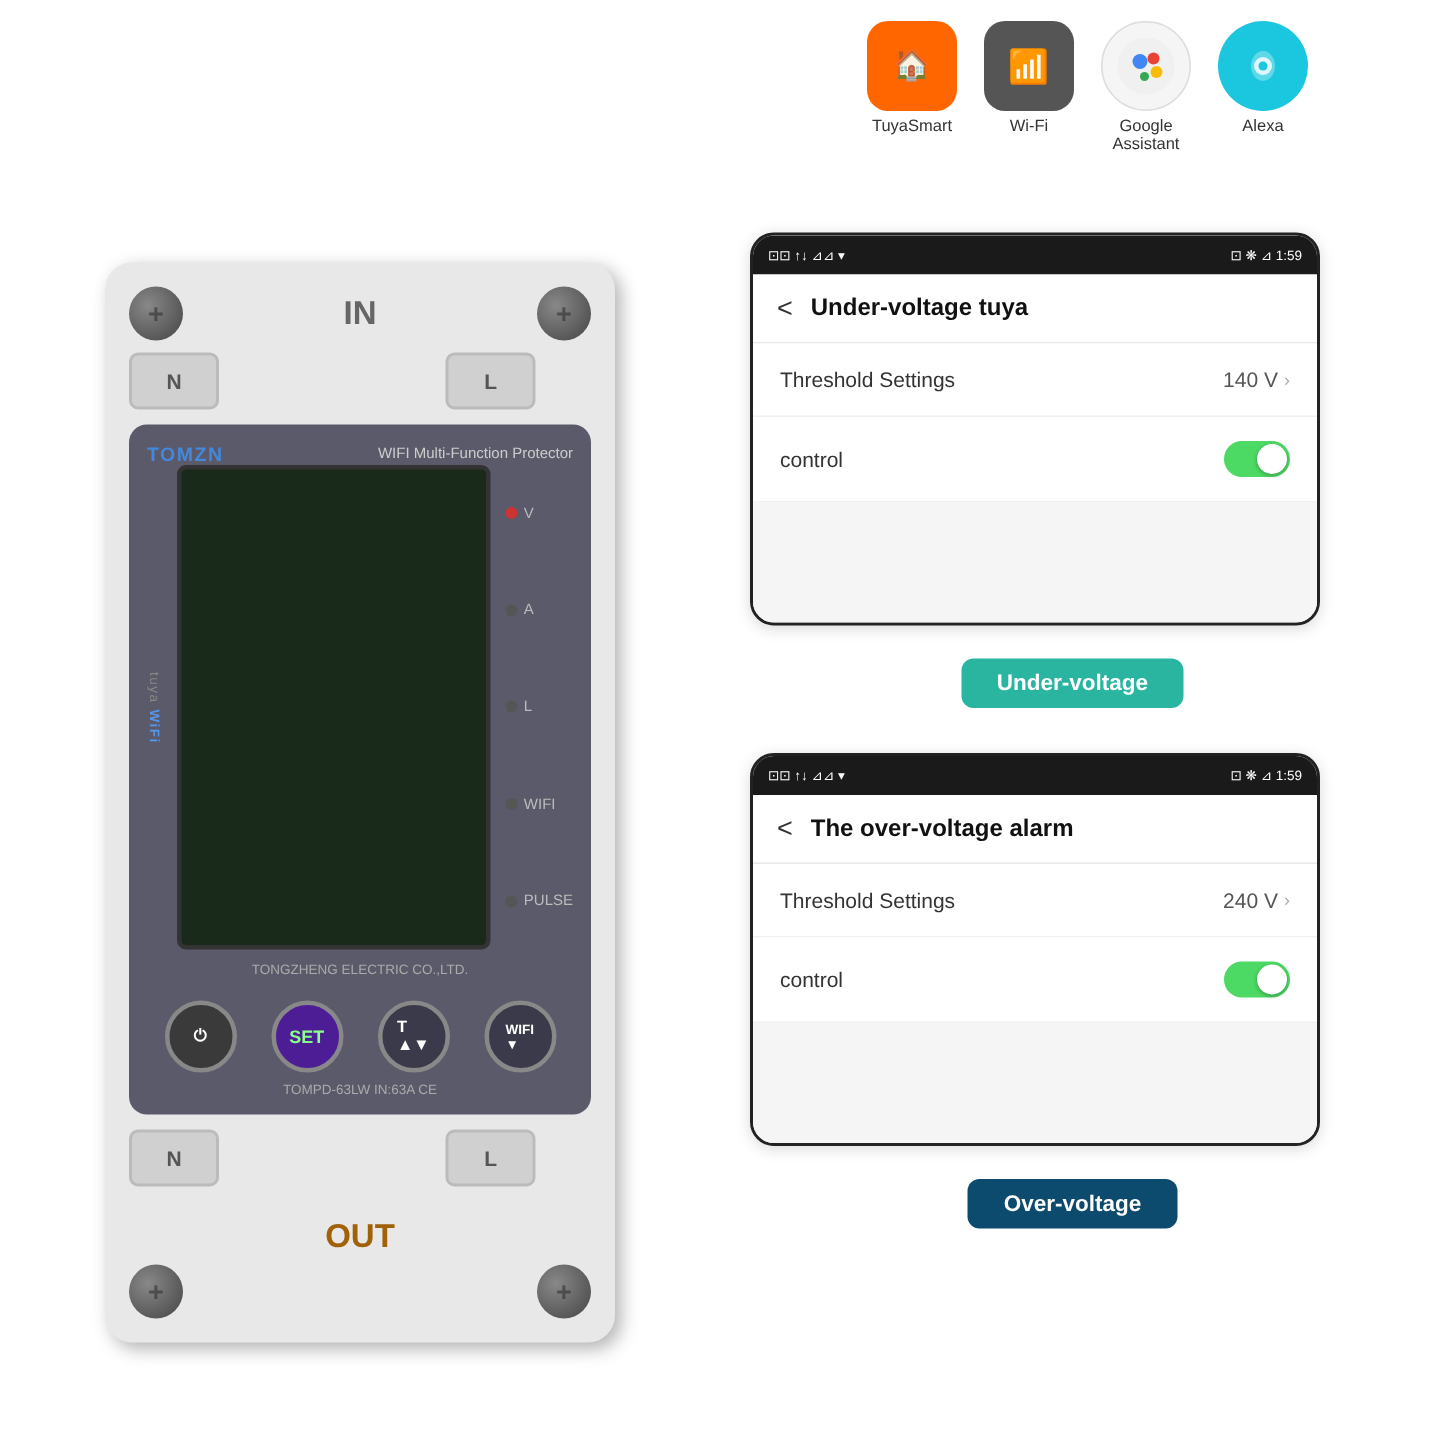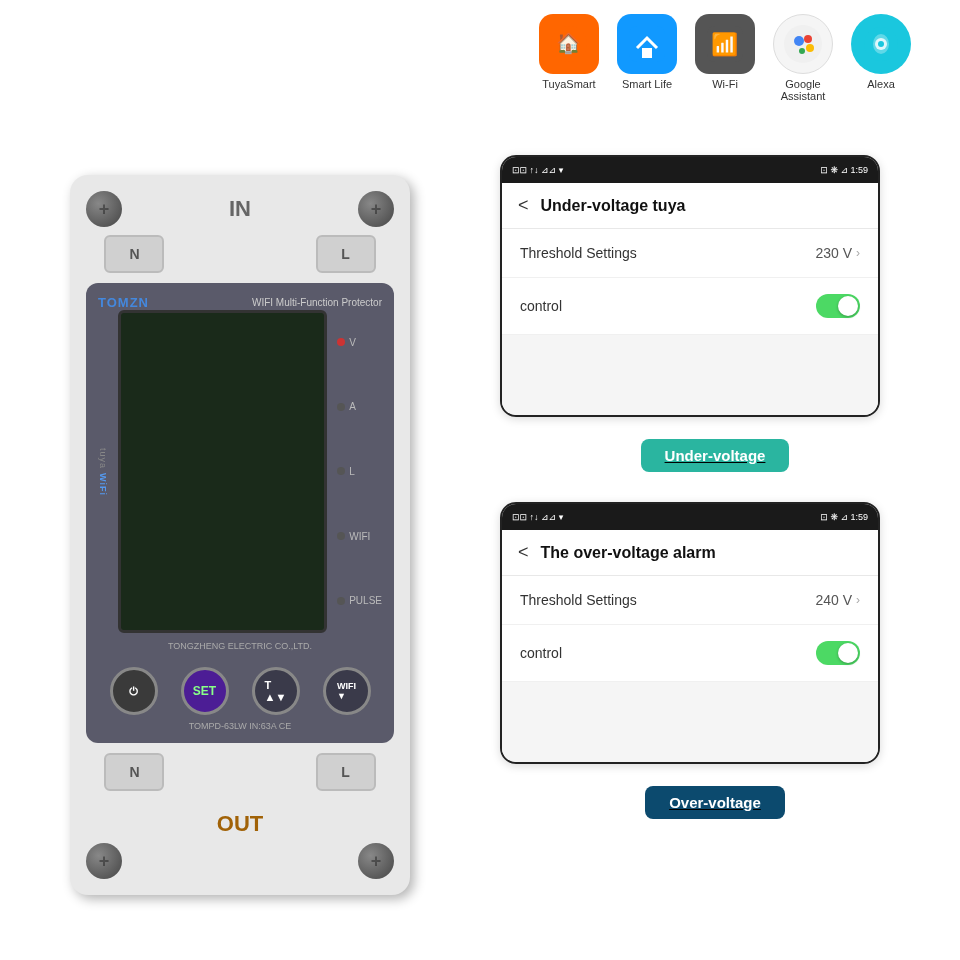--- a/index.html
+++ b/index.html
@@ -186,33 +186,32 @@
       background: #2ab5a0;
     }
 
     .over-voltage-label {
       background: #0c4a6e;
     }
 
     .label-container {
       display: flex;
       margin-bottom: 12px;
-      text-decoration: underline;
     }
 
     
     .device-body {
       width: 340px;
       height: 720px;
       background: #e8e8e8;
       border-radius: 18px;
       position: relative;
       display: flex;
       flex-direction: column;
-      align-items: center;
+      align-items: flex-start;
       padding: 16px;
       box-shadow: 4px 4px 12px rgba(0,0,0,0.3), -2px -2px 8px rgba(255,255,255,0.8);
     }
 
     .top-section {
       width: 100%;
       display: flex;
       justify-content: space-between;
       align-items: flex-start;
       margin-bottom: 8px;
@@ -415,30 +414,20 @@
   <div class="app-icon-item">
     <div class="app-icon-circle" style="background:#ff6600; border-radius:14px;">
       <svg width="36" height="36" viewBox="0 0 36 36">
         <circle cx="18" cy="18" r="18" fill="#ff6600"></circle>
         <text x="18" y="24" text-anchor="middle" font-size="20" fill="white">🏠</text>
       </svg>
     </div>
     <span class="app-icon-label">TuyaSmart</span>
   </div>
 
-  <div class="app-icon-item">
-    <div class="app-icon-circle" style="background:#1199ff; border-radius:14px; color:white; font-size:30px; display:flex; align-items:center; justify-content:center;">
-      <svg width="36" height="36" viewBox="0 0 36 36">
-        <rect width="36" height="36" rx="8" fill="#1199ff"></rect>
-        <path d="M8 22 L18 12 L28 22" stroke="white" stroke-width="3" fill="none"></path>
-        <rect x="13" y="22" width="10" height="10" fill="white"></rect>
-      </svg>
-    </div>
-    <span class="app-icon-label">Smart Life</span>
-  </div>
 
   <div class="app-icon-item">
     <div class="app-icon-circle" style="background:#555; border-radius:14px; color:white; font-size:26px; display:flex; align-items:center; justify-content:center;">
       <svg width="36" height="36" viewBox="0 0 36 36">
         <rect width="36" height="36" rx="8" fill="#555"></rect>
         <text x="18" y="26" text-anchor="middle" font-size="22" fill="white">📶</text>
       </svg>
     </div>
     <span class="app-icon-label">Wi-Fi</span>
   </div>
@@ -563,21 +552,21 @@
       <span class="status-right">⊡ ❋ ⊿ 1:59</span>
     </div>
     <div class="phone-header">
       <span class="back-arrow">&lt;</span>
       <span class="phone-title">Under-voltage tuya</span>
     </div>
     <div class="phone-content">
       <div class="setting-row">
         <span class="setting-label">Threshold Settings</span>
         <span class="setting-value">
-          <span>230 V</span>
+          <span>140 V</span>
           <span class="chevron">›</span>
         </span>
       </div>
       <div class="setting-row">
         <span class="setting-label">control</span>
         <div class="toggle-switch"></div>
       </div>
       <div class="empty-content-area"></div>
     </div>
   </div>

